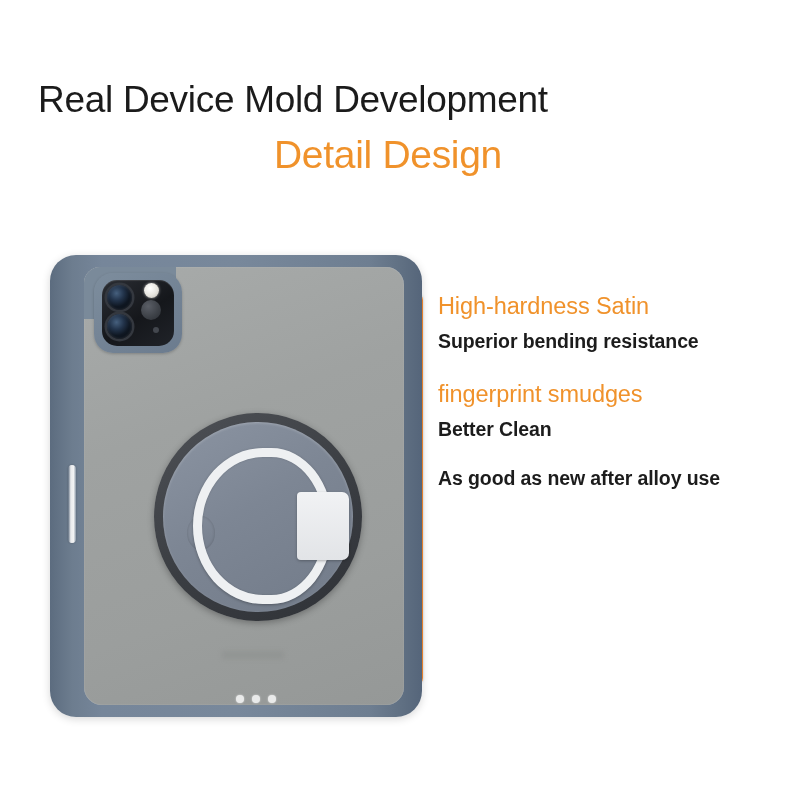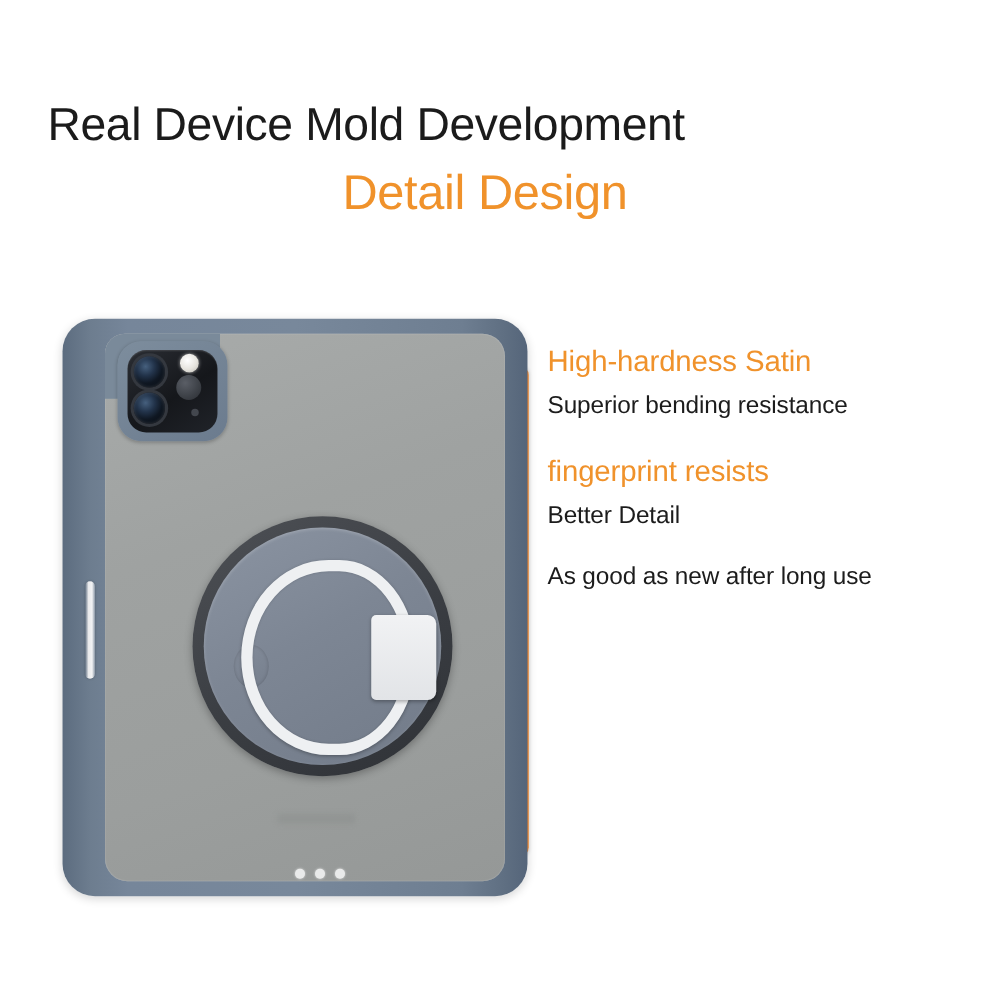--- a/index.html
+++ b/index.html
@@ -39,37 +39,37 @@
     letter-spacing:-0.3px;
     line-height:1.25;
     margin-top:9px;
     white-space:nowrap;
     text-align:center;
   }
 
   
   #features {
     position:absolute;
-    left:438px; top:270px;
+    left:438px; top:287px;
     width:350px;
   }
   .feature { margin-bottom:19px; }
   .feature:last-child { margin-bottom:0; }
 
   .feature-head {
     font-size:23.5px;
     color:#f0922b;
     font-weight:400;
     line-height:1.62;
     letter-spacing:-0.1px;
   }
   .feature-sub {
     font-size:19.5px;
     color:#1c1c1c;
-    font-weight:400;
+    font-weight:700;
     line-height:1.5;
     letter-spacing:-0.1px;
     margin-top:2px;
   }
 
   
   #product {
     position:absolute;
     left:28px; top:245px;
     width:410px; height:490px;
@@ -304,23 +304,23 @@
   </div>
 
   <div id="features">
 
     <div class="feature">
       <div class="feature-head">High-hardness Satin</div>
       <div class="feature-sub">Superior bending resistance</div>
     </div>
 
     <div class="feature">
-      <div class="feature-head">fingerprint resists</div>
-      <div class="feature-sub">Better Detail</div>
+      <div class="feature-head">fingerprint smudges</div>
+      <div class="feature-sub">Better Clean</div>
     </div>
 
     <div class="feature">
-      <div class="feature-sub">As good as new after long use</div>
+      <div class="feature-sub">As good as new after alloy use</div>
     </div>
 
   </div>
 
 </div>
 
 </body></html>

